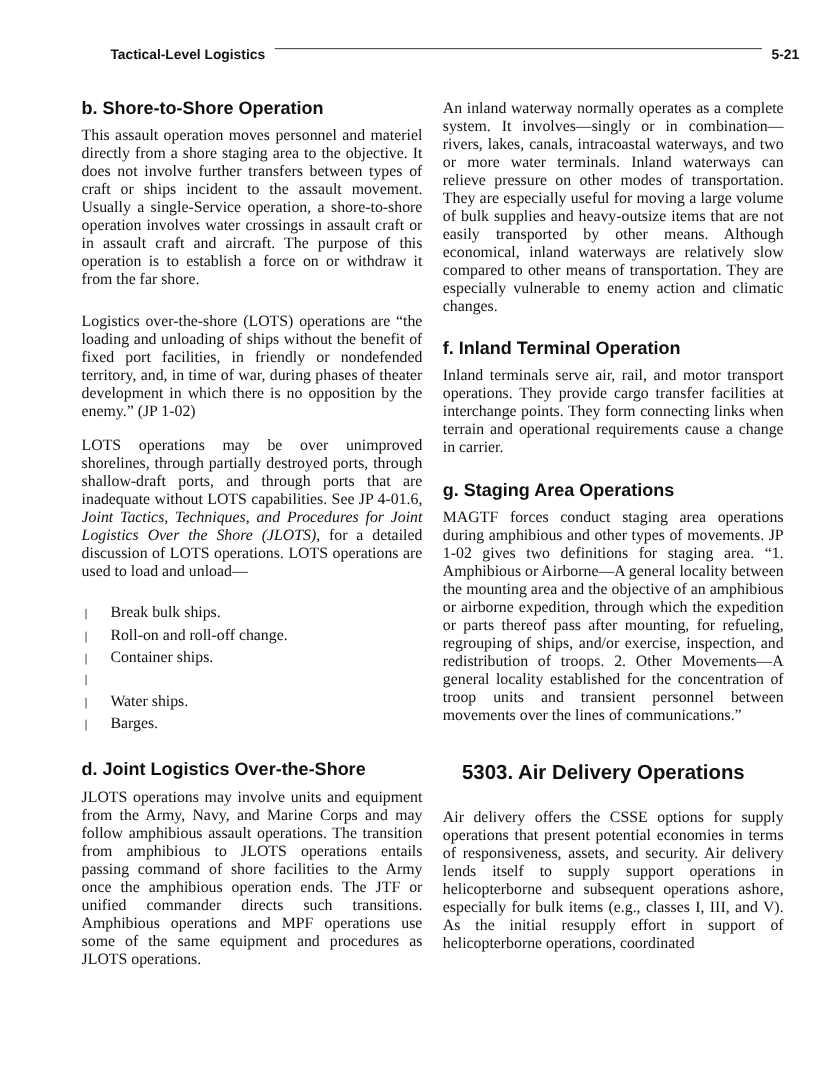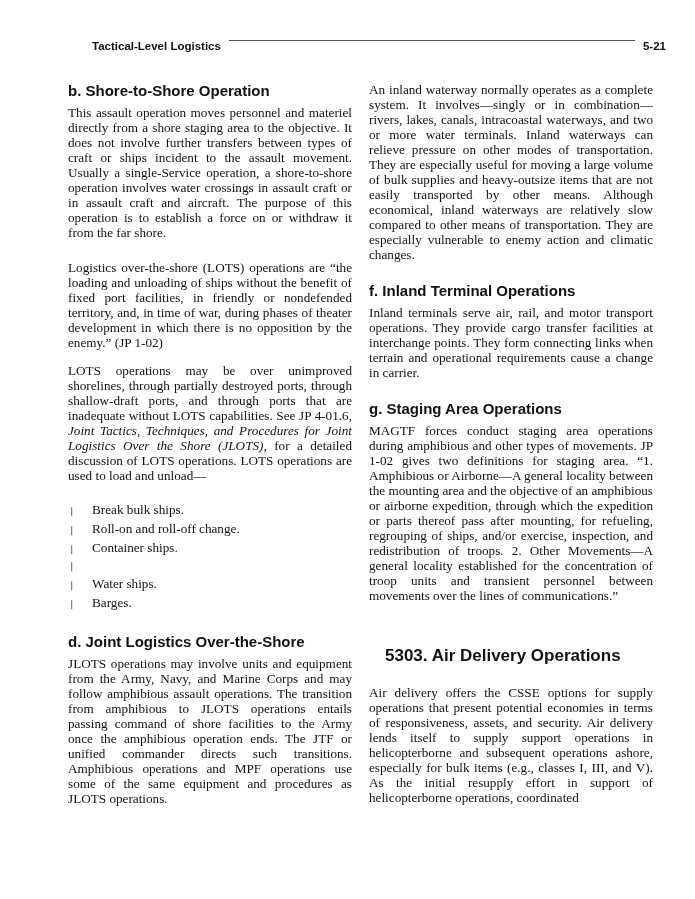--- a/index.html
+++ b/index.html
@@ -67,24 +67,24 @@
     <h2>d.  Joint Logistics Over-the-Shore</h2>
     <p>JLOTS operations may involve units and equipment from the Army, Navy, and Marine Corps and may follow amphibious assault operations. The transition from amphibious to JLOTS operations entails passing command of shore facilities to the Army once the amphibious operation ends. The JTF or unified commander directs such transitions. Amphibious operations and MPF operations use some of the same equipment and procedures as JLOTS operations.</p>
   </div>
 </div>
 
 <div class="col right">
   <div class="sec">
     <p>An inland waterway normally operates as a complete system. It involves—singly or in combination—rivers, lakes, canals, intracoastal waterways, and two or more water terminals. Inland waterways can relieve pressure on other modes of transportation. They are especially useful for moving a large volume of bulk supplies and heavy-outsize items that are not easily transported by other means. Although economical, inland waterways are relatively slow compared to other means of transportation. They are especially vulnerable to enemy action and climatic changes.</p>
   </div>
   <div class="sec">
-    <h2>f.   Inland Terminal Operations</h2>
+    <h2>f.   Inland Terminal Operation</h2>
     <p>Inland terminals serve air, rail, and motor transport operations. They provide cargo transfer facilities at interchange points. They form connecting links when terrain and operational requirements cause a change in carrier.</p>
   </div>
-  <div class="sec" style="margin-bottom:42px">
+  <div class="sec" style="margin-bottom:30px">
     <h2>g.  Staging Area Operations</h2>
     <p>MAGTF forces conduct staging area operations during amphibious and other types of movements. JP 1-02 gives two definitions for staging area. “1. Amphibious or Airborne—A general locality between the mounting area and the objective of an amphibious or airborne expedition, through which the expedition or parts thereof pass after mounting, for refueling, regrouping of ships, and/or exercise, inspection, and redistribution of troops. 2. Other Movements—A general locality established for the concentration of troop units and transient personnel between movements over the lines of communications.”</p>
   </div>
   <div>
     <h1>5303.  Air Delivery Operations</h1>
     <p>Air delivery offers the CSSE options for supply operations that present potential economies in terms of responsiveness, assets, and security. Air delivery lends itself to supply support operations in helicopterborne and subsequent operations ashore, especially for bulk items (e.g., classes I, III, and V). As the initial resupply effort in support of helicopterborne operations, coordinated</p>
   </div>
 </div>
 
 </body></html>

